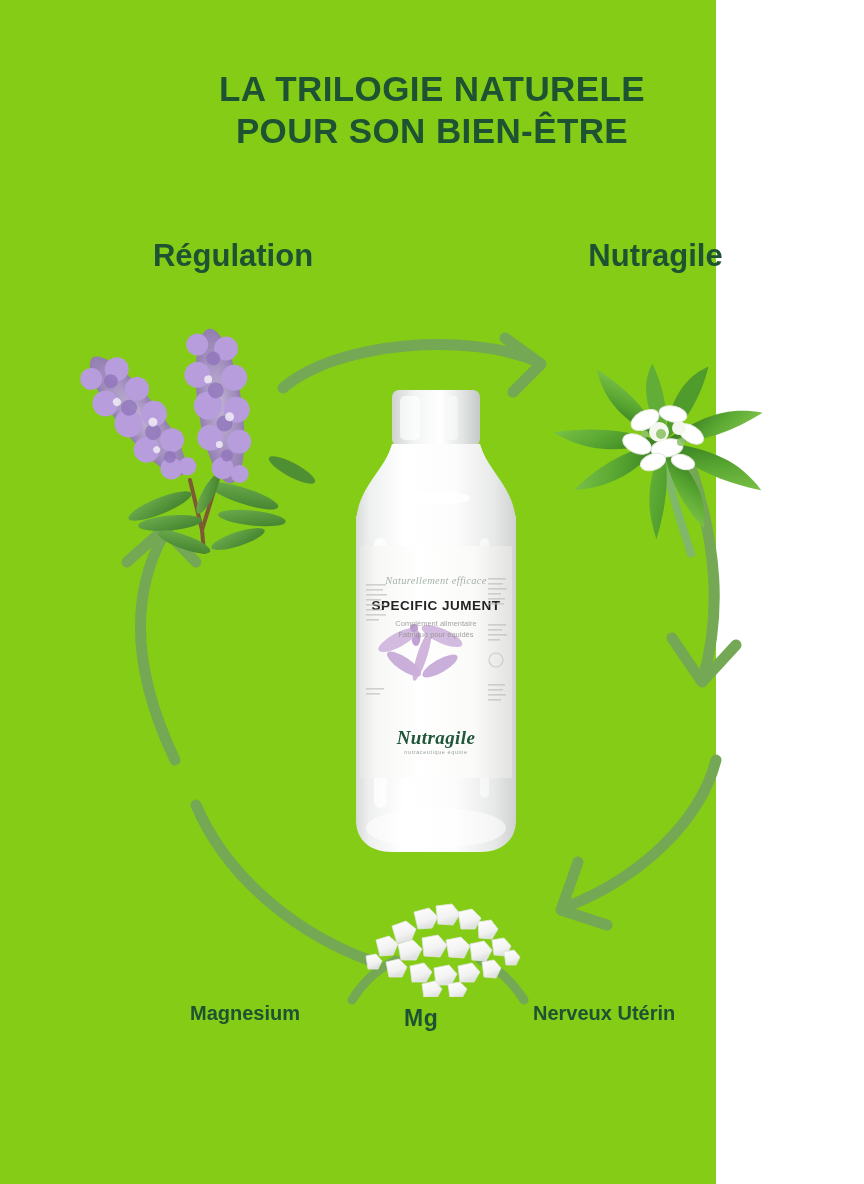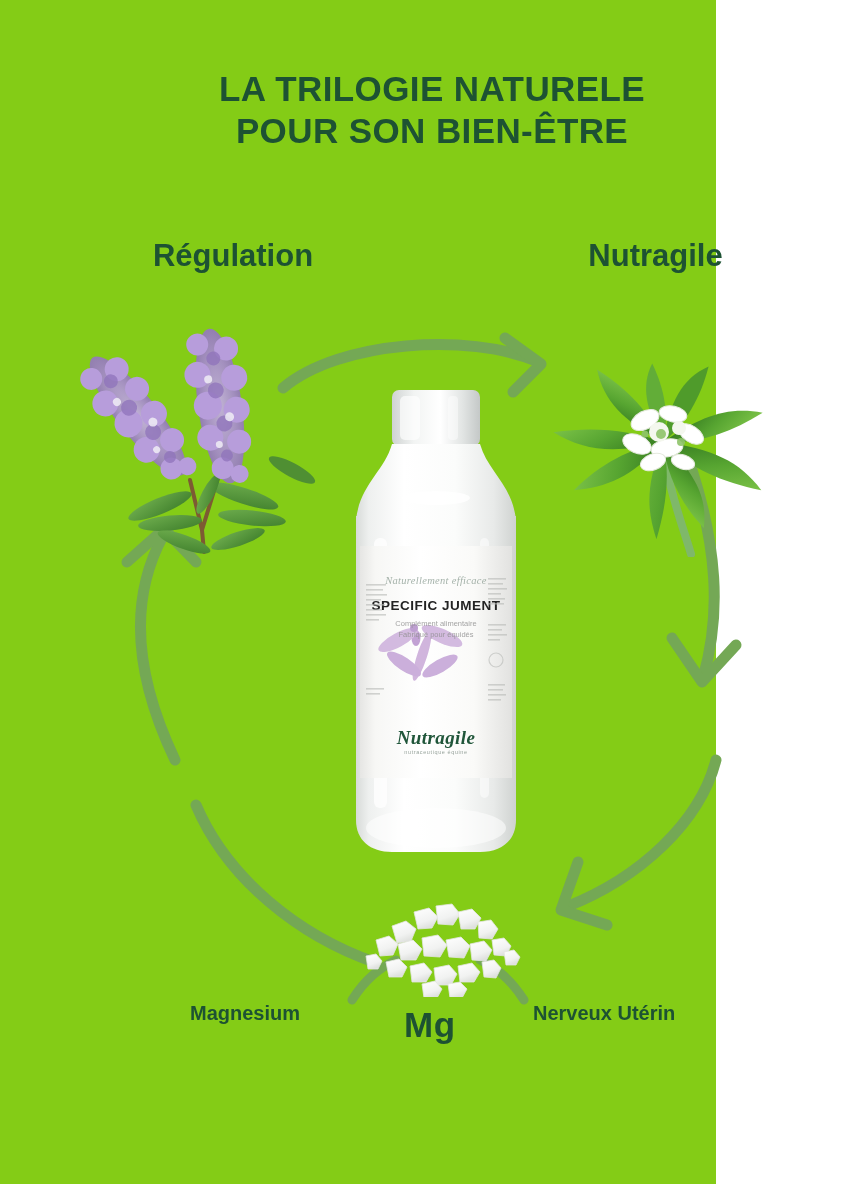--- a/index.html
+++ b/index.html
@@ -56,21 +56,21 @@
     font-weight: 600;
     white-space: nowrap;
   }
   #label-magnesium { top: 1002px; left: 190px; }
   #label-uterine   { top: 1002px; left: 533px; }
   #label-mg-symbol {
     position: absolute;
     top: 1005px;
     left: 404px;
     color: #1d5233;
-    font-size: 35px;
+    font-size: 23px;
     font-weight: bold;
     letter-spacing: 0.5px;
   }
 
   
   .layer {
     position: absolute;
     top: 0; left: 0;
     width: 864px;
     height: 1184px;

